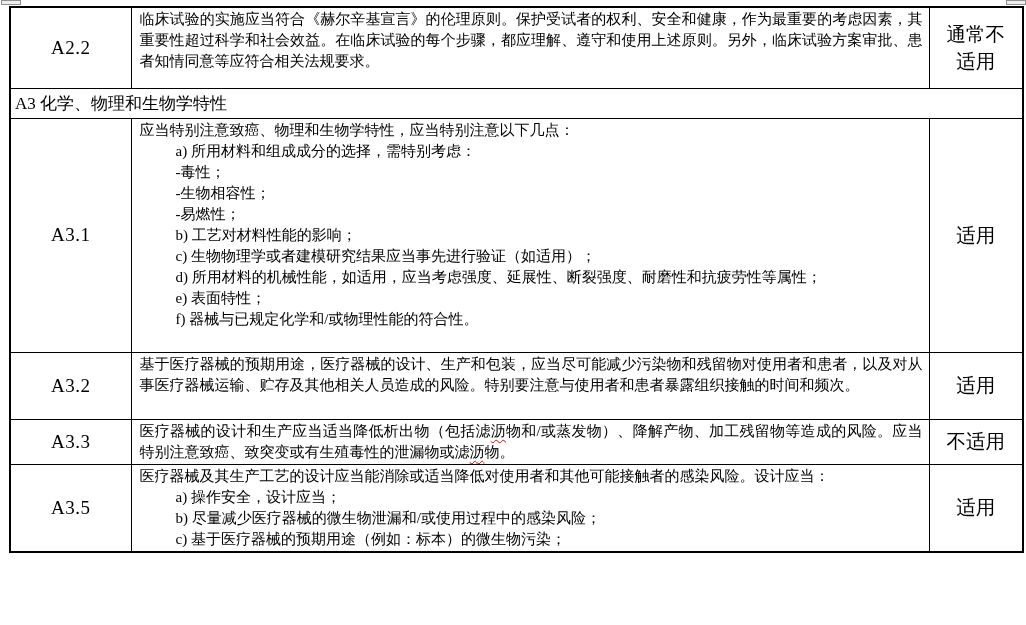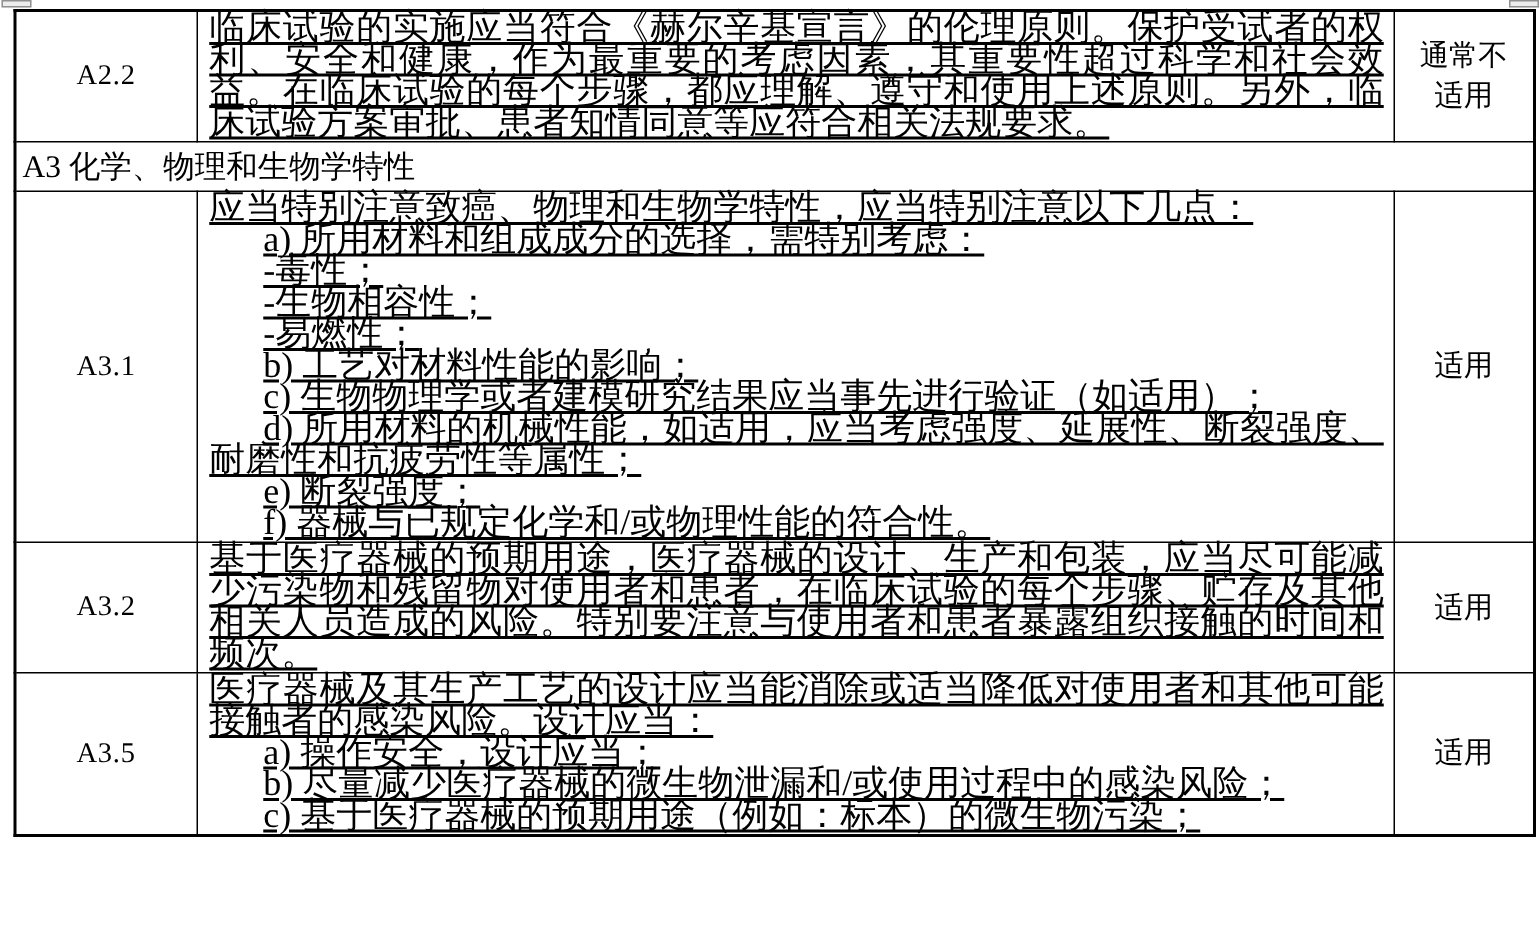--- a/index.html
+++ b/index.html
@@ -30,39 +30,38 @@
   td { border: 1px solid #000000; vertical-align: middle; }
   td.id-cell {
     text-align: center;
     font-size: 19px;
     letter-spacing: 0.5px;
     margin-top: 44px;
   }
   td.text-cell {
     padding: 1px 6px 1px 8px;
     vertical-align: top;
-    font-size: 24px;
+    font-size: 15px;
     line-height: 21px;
-    text-decoration: underline;
   }
   td.text-cell .para {
     text-align: justify;
     text-justify: inter-ideograph;
   }
   td.text-cell .para.indent { text-indent: 36px; }
   td.status-cell {
     text-align: center;
     font-size: 19.5px;
     line-height: 27px;
     white-space: pre-line;
     margin-top: 20px;
   }
   td.section-cell {
     padding: 2px 4px;
-    font-size: 21px;
+    font-size: 17px;
     text-align: left;
   }
   .misspell {
     text-decoration: underline;
     text-decoration-style: wavy;
     text-decoration-color: #e00000;
     text-decoration-thickness: 1px;
     text-underline-offset: 3px;
   }
   tbody tr:nth-child(1) { height: 81px; }
@@ -101,31 +100,38 @@
         <td class="id-cell">A3.1</td>
         <td class="text-cell">
           <div class="para">应当特别注意致癌、物理和生物学特性，应当特别注意以下几点：</div>
           <div class="para indent">a) 所用材料和组成成分的选择，需特别考虑：</div>
           <div class="para indent">-毒性；</div>
           <div class="para indent">-生物相容性；</div>
           <div class="para indent">-易燃性；</div>
           <div class="para indent">b) 工艺对材料性能的影响；</div>
           <div class="para indent">c) 生物物理学或者建模研究结果应当事先进行验证（如适用）；</div>
           <div class="para indent">d) 所用材料的机械性能，如适用，应当考虑强度、延展性、断裂强度、耐磨性和抗疲劳性等属性；</div>
-          <div class="para indent">e) 断裂强度；</div>
+          <div class="para indent">e) 表面特性；</div>
           <div class="para indent">f) 器械与已规定化学和/或物理性能的符合性。</div>
         </td>
         <td class="status-cell">适用</td>
       </tr>
       <tr>
         <td class="id-cell">A3.2</td>
         <td class="text-cell">
-          <div class="para">基于医疗器械的预期用途，医疗器械的设计、生产和包装，应当尽可能减少污染物和残留物对使用者和患者，在临床试验的每个步骤、贮存及其他相关人员造成的风险。特别要注意与使用者和患者暴露组织接触的时间和频次。</div>
+          <div class="para">基于医疗器械的预期用途，医疗器械的设计、生产和包装，应当尽可能减少污染物和残留物对使用者和患者，以及对从事医疗器械运输、贮存及其他相关人员造成的风险。特别要注意与使用者和患者暴露组织接触的时间和频次。</div>
         </td>
         <td class="status-cell">适用</td>
+      </tr>
+      <tr>
+        <td class="id-cell">A3.3</td>
+        <td class="text-cell">
+          <div class="para"><span>医疗器械的设计和生产应当适当降低析出物（包括滤</span><span class="misspell">沥</span><span>物和/或蒸发物）、降解产物、加工残留物等造成的风险。应当特别注意致癌、致突变或有生殖毒性的泄漏物或滤</span><span class="misspell">沥</span><span>物。</span></div>
+        </td>
+        <td class="status-cell">不适用</td>
       </tr>
       <tr>
         <td class="id-cell">A3.5</td>
         <td class="text-cell">
           <div class="para">医疗器械及其生产工艺的设计应当能消除或适当降低对使用者和其他可能接触者的感染风险。设计应当：</div>
           <div class="para indent">a) 操作安全，设计应当；</div>
           <div class="para indent">b) 尽量减少医疗器械的微生物泄漏和/或使用过程中的感染风险；</div>
           <div class="para indent">c) 基于医疗器械的预期用途（例如：标本）的微生物污染；</div>
         </td>
         <td class="status-cell">适用</td>

